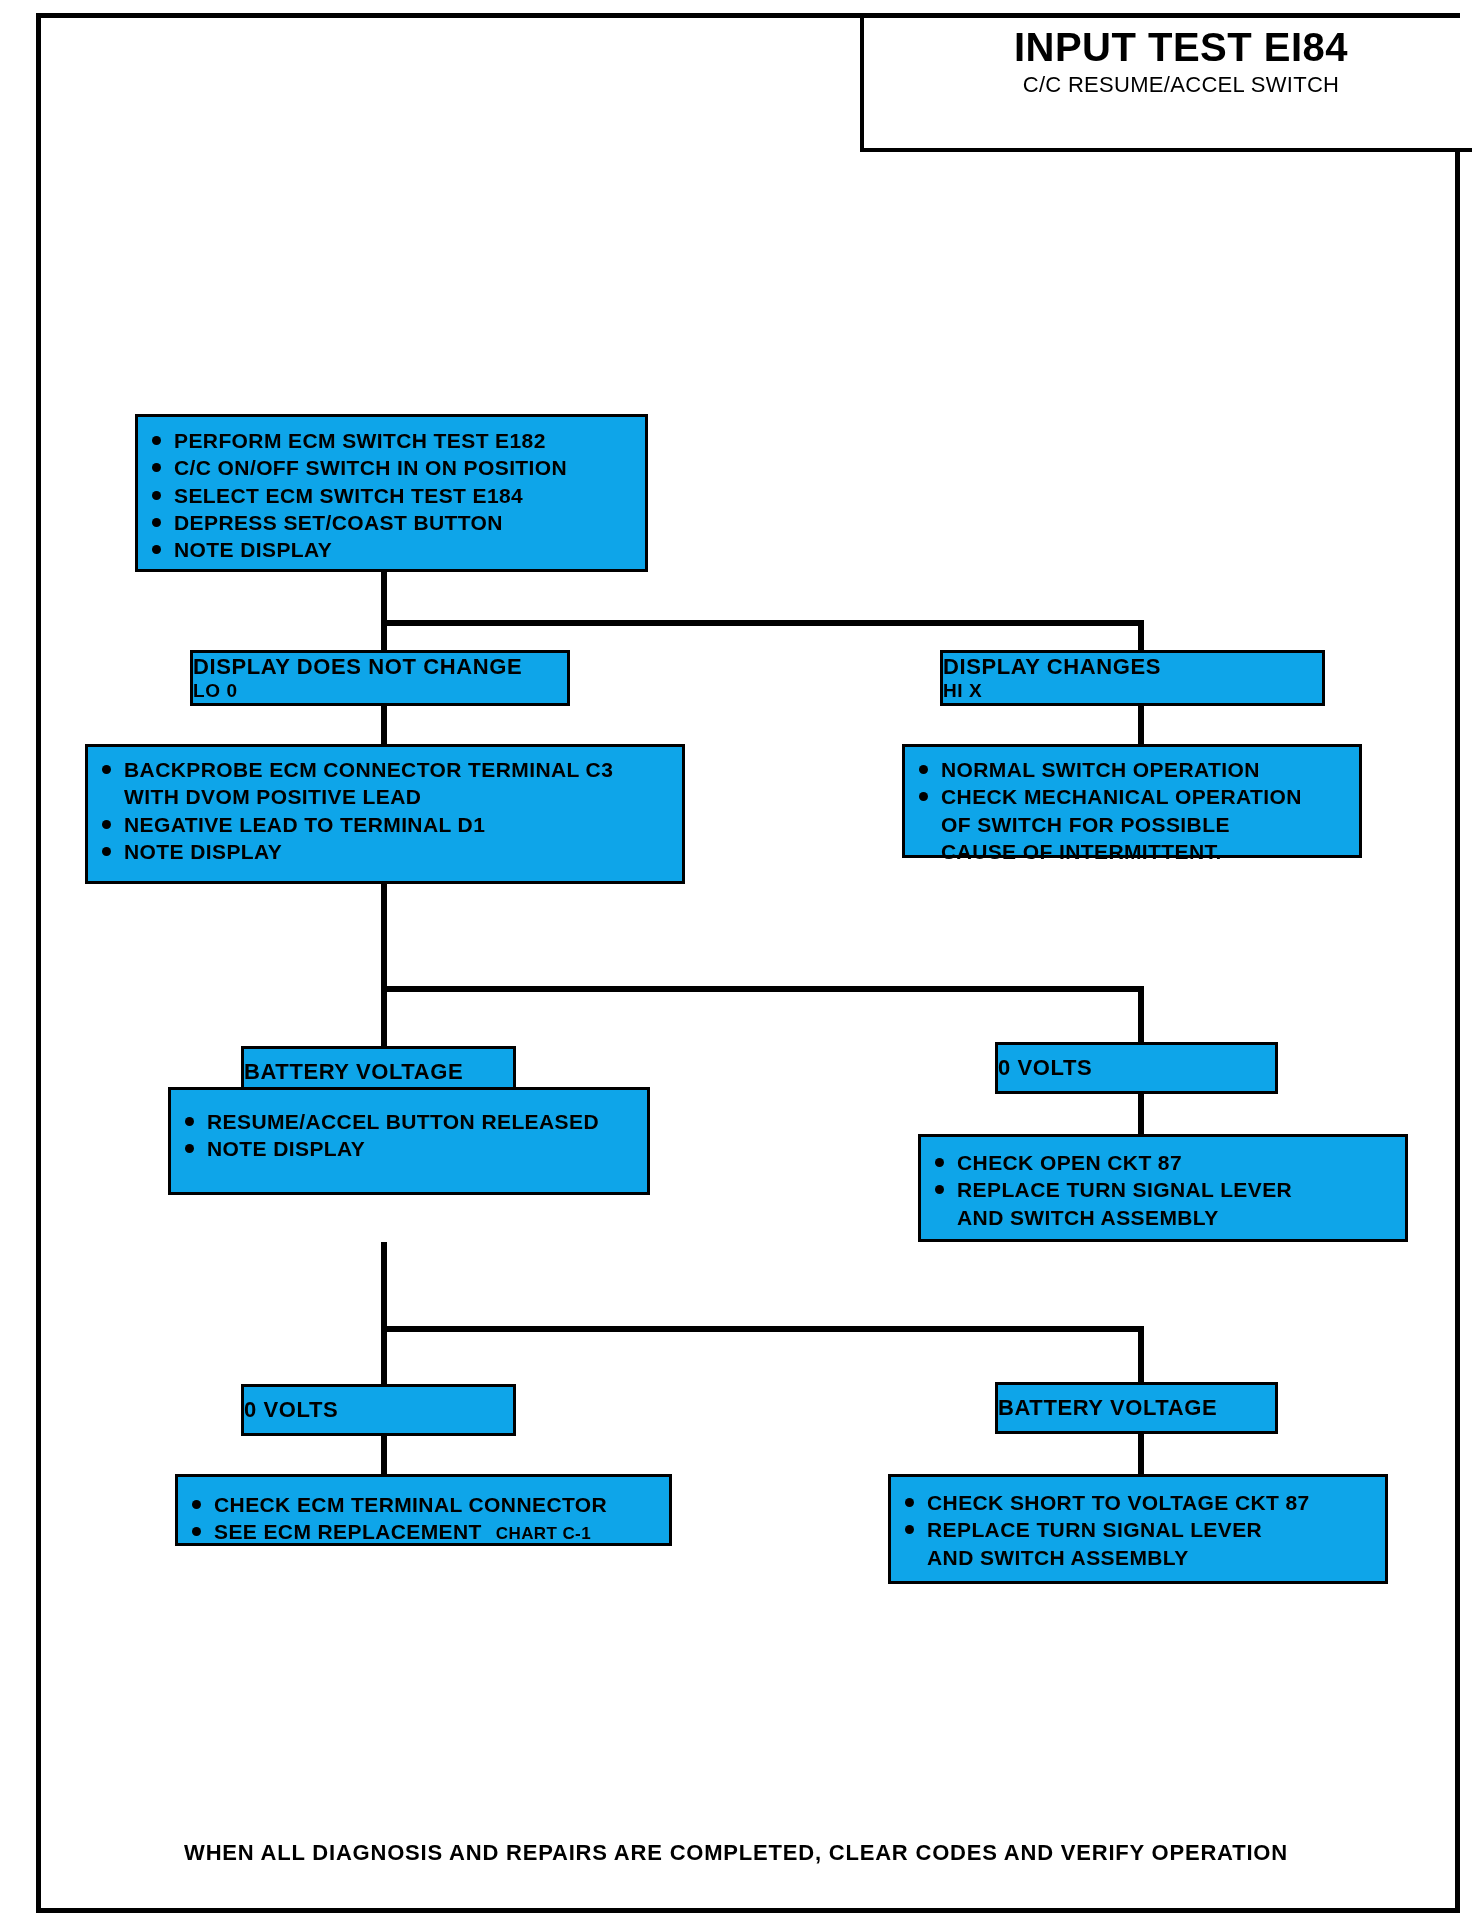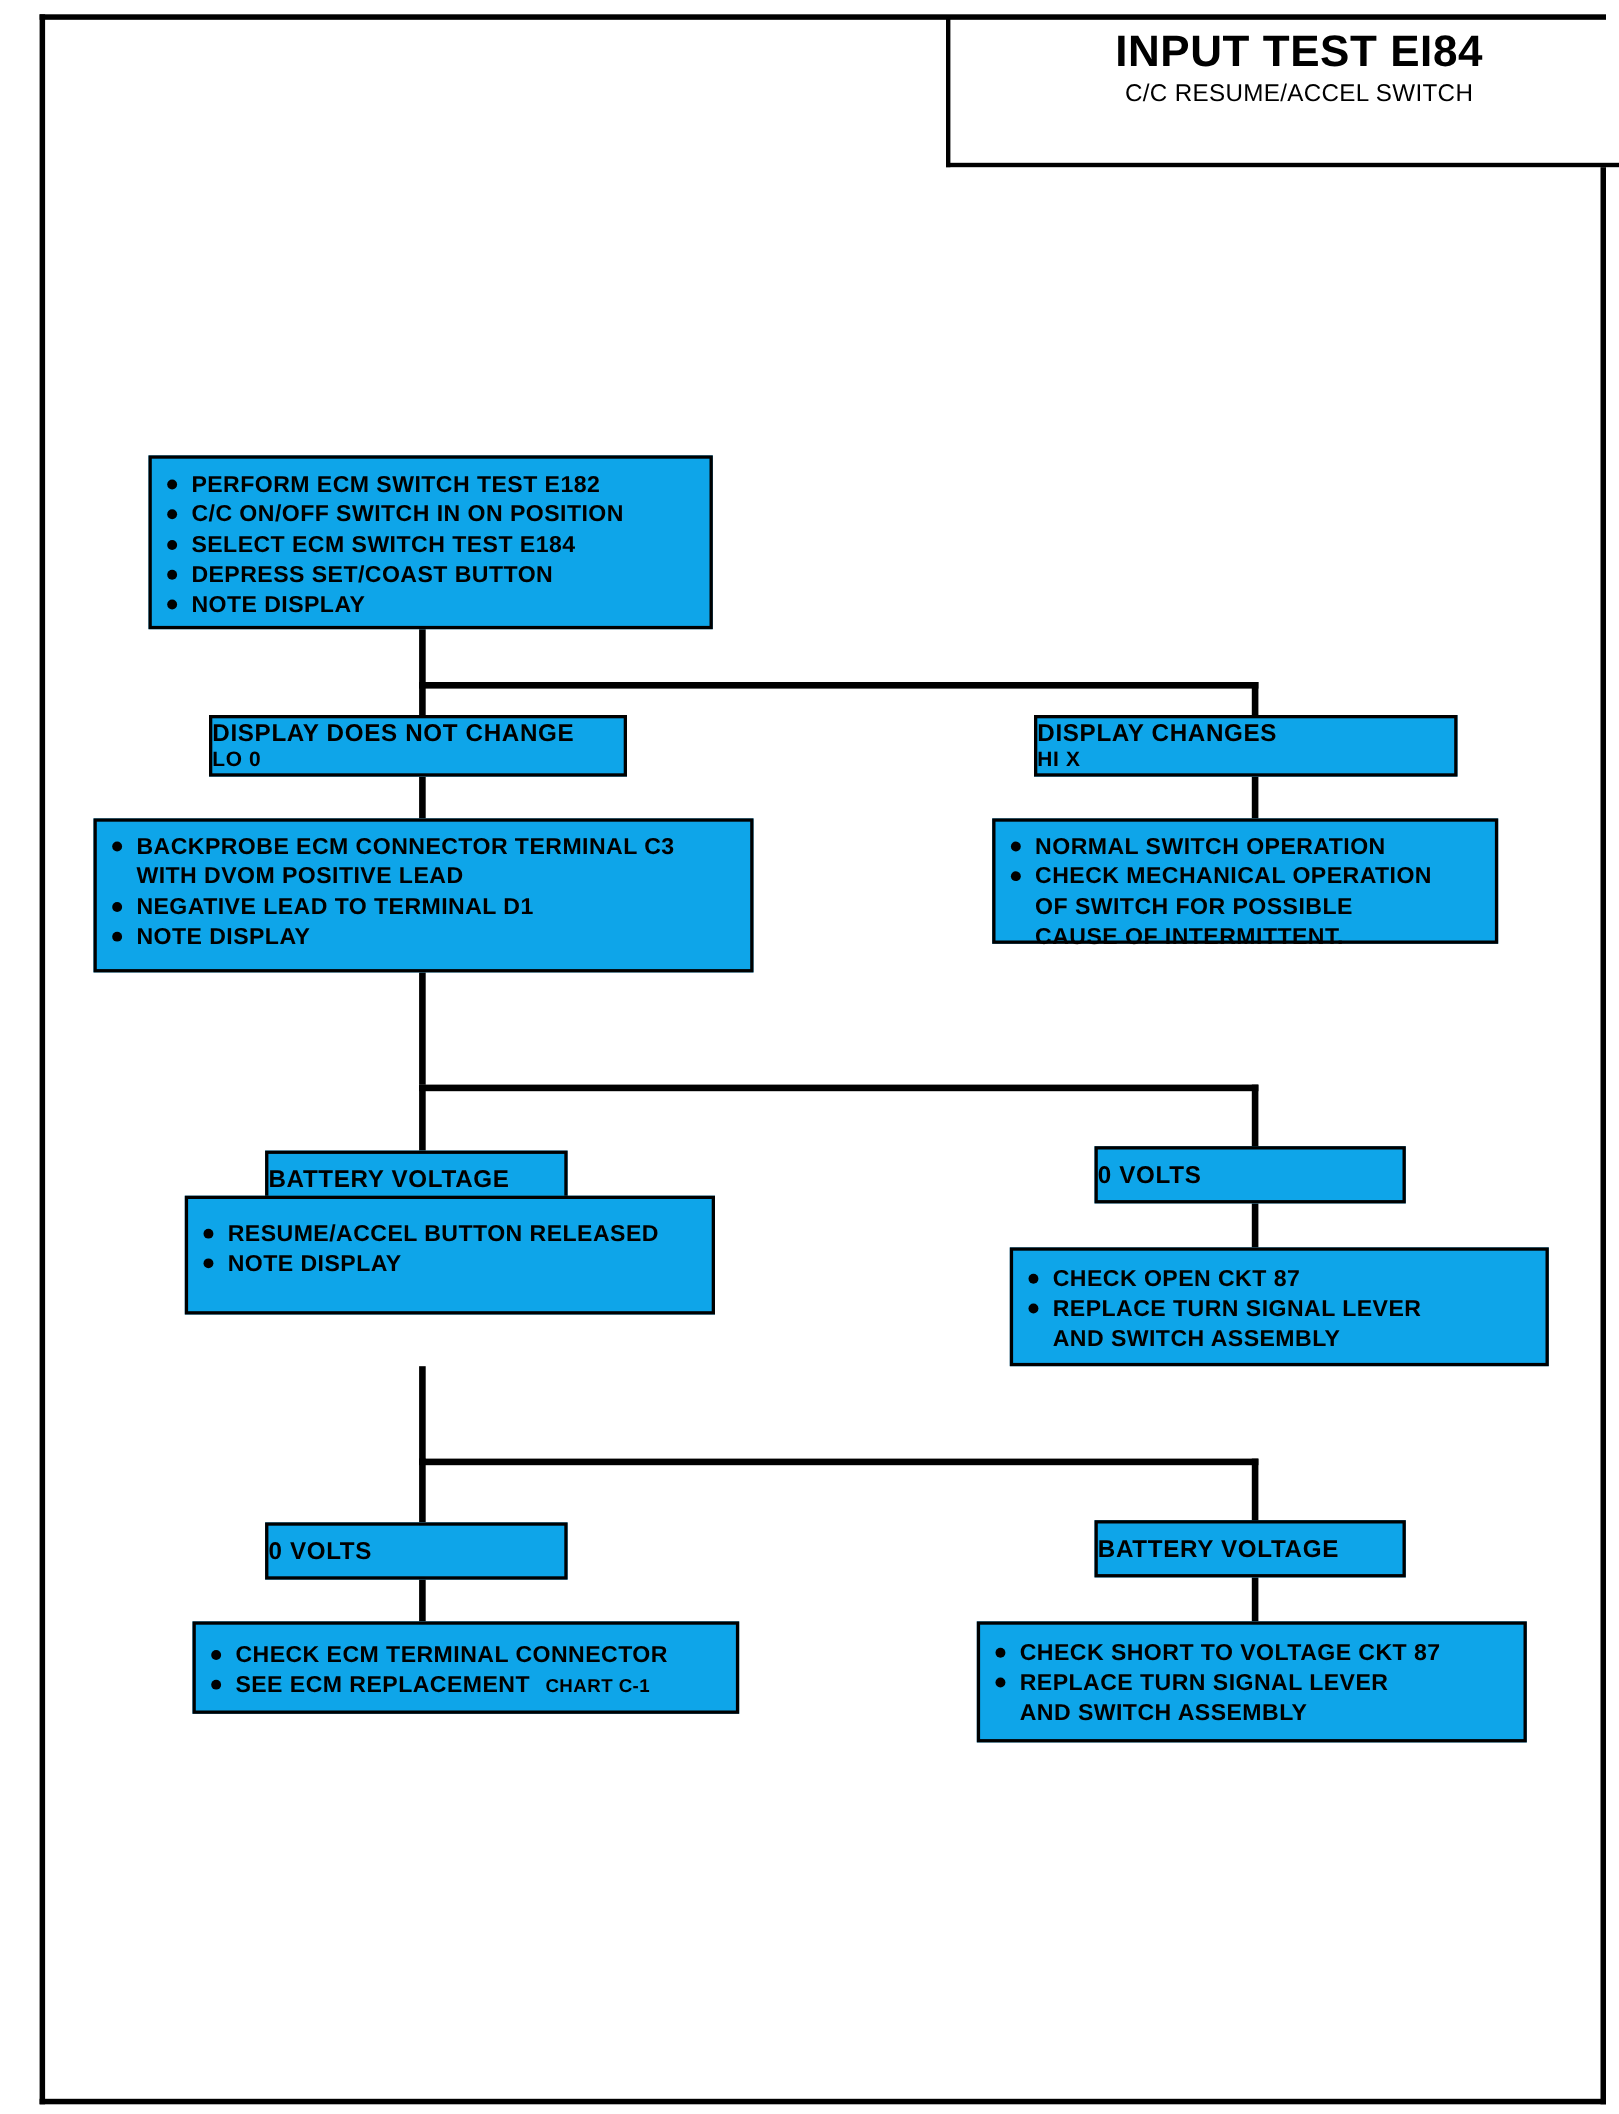--- a/index.html
+++ b/index.html
@@ -279,29 +279,30 @@
       <div class="l1">0 VOLTS</div>
     </div>
   </div>
 
   <div class="box" style="left:995px; top:1382px; width:283px; height:52px;">
     <div class="centerbox">
       <div class="l1">BATTERY VOLTAGE</div>
     </div>
   </div>
 
-  <div class="box" style="left:175px; top:1474px; width:497px; height:84px; padding:14px 8px 6px 8px;">
+  <div class="box" style="left:175px; top:1474px; width:497px; height:72px; padding:14px 8px 6px 8px;">
     <ul class="bullets">
       <li>CHECK ECM TERMINAL CONNECTOR</li>
       <li><span>SEE ECM REPLACEMENT</span><span class="small-note" style="margin-left:14px;">CHART C-1</span></li>
     </ul>
   </div>
 
   <div class="box" style="left:888px; top:1474px; width:500px; height:110px; padding:12px 8px 6px 8px;">
     <ul class="bullets">
       <li>CHECK SHORT TO VOLTAGE CKT 87</li>
       <li>REPLACE TURN SIGNAL LEVER
 AND SWITCH ASSEMBLY</li>
     </ul>
   </div>
 
+  <div class="footer-note">WHEN ALL DIAGNOSIS AND REPAIRS ARE COMPLETED, CLEAR CODES AND VERIFY OPERATION</div>
 
 </div>
 
 </body></html>

